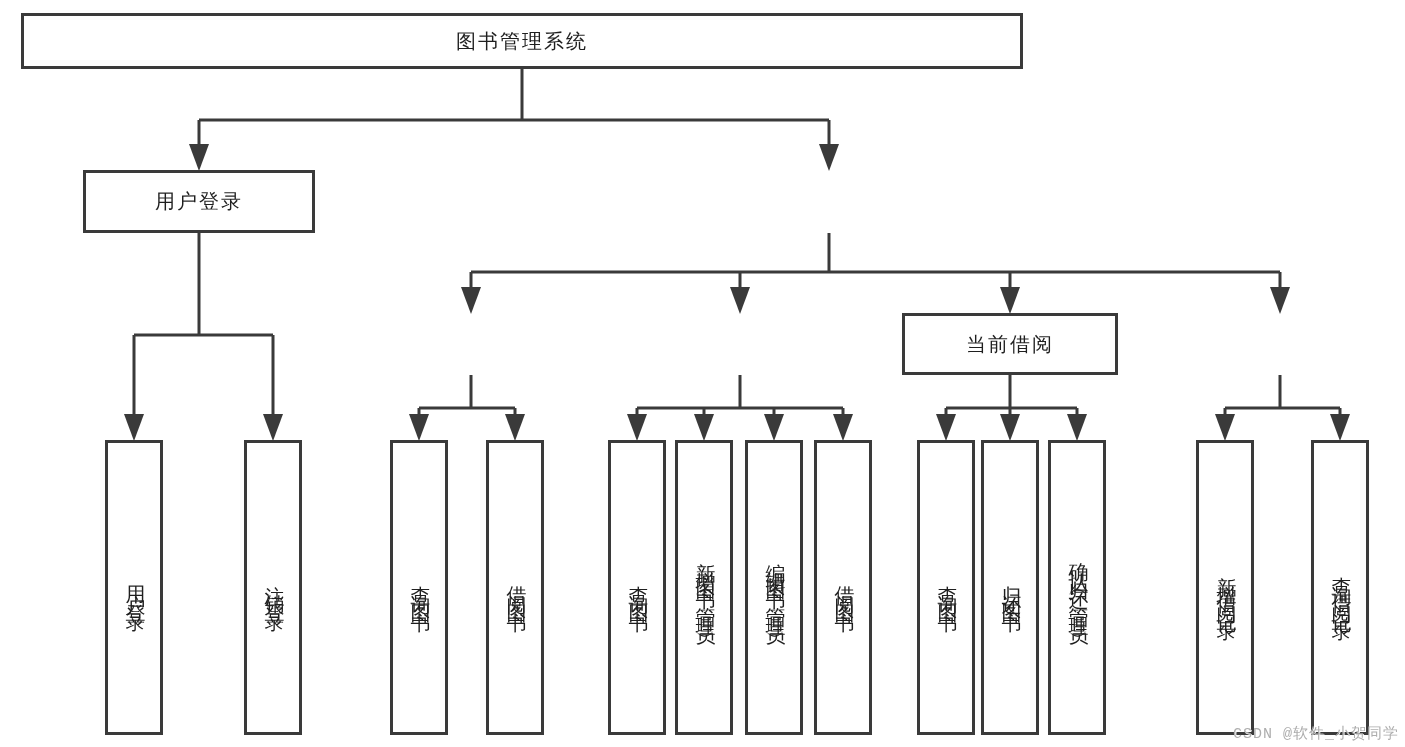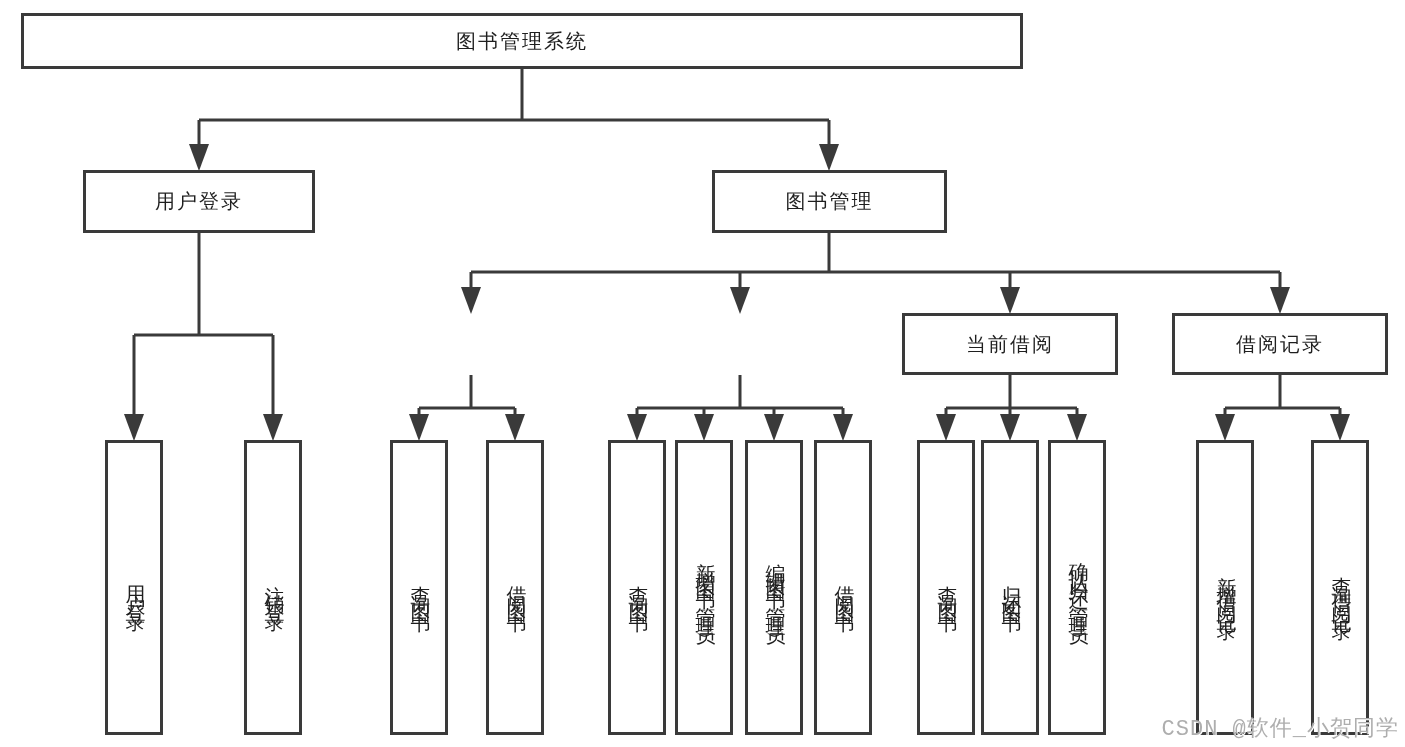--- a/index.html
+++ b/index.html
@@ -49,21 +49,21 @@
   
   .leaf{top:440px;width:58px;height:295px;}
   #n-f01{left:105px;} #n-f02{left:244px;}
   #n-f03{left:390px;} #n-f04{left:486px;}
   #n-f05{left:608px;} #n-f06{left:675px;} #n-f07{left:745px;} #n-f08{left:814px;}
   #n-f09{left:917px;} #n-f10{left:981px;} #n-f11{left:1048px;}
   #n-f12{left:1196px;} #n-f13{left:1311px;}
   .watermark{
     position:absolute;
     right:6px;bottom:4px;
-    font-size:22px;
+    font-size:15px;
     letter-spacing:1px;
     color:var(--wm);
     text-shadow:1px 1px 0 #ffffff;
     z-index:5;
   }
 </style>
 </head>
 <body>
 
 <div id="canvas">
@@ -107,24 +107,22 @@
       <polygon points="1000,414 1020,414 1010,441"></polygon>
       <polygon points="1067,414 1087,414 1077,441"></polygon>
       <polygon points="1215,414 1235,414 1225,441"></polygon>
       <polygon points="1330,414 1350,414 1340,441"></polygon>
     </g>
   </svg>
 
   <div class="node" id="n-root">图书管理系统</div>
 
   <div class="node" id="n-l2a">用户登录</div>
-  <div class="node" id="n-l2b">图书管理</div>
 
   <div class="node" id="n-l3c">当前借阅</div>
-  <div class="node" id="n-l3d">借阅记录</div>
 
   <div class="node v leaf" id="n-f01">用户登录</div>
   <div class="node v leaf" id="n-f02">注销登录</div>
   <div class="node v leaf" id="n-f03">查询图书</div>
   <div class="node v leaf" id="n-f04">借阅图书</div>
   <div class="node v leaf" id="n-f05">查询图书</div>
   <div class="node v leaf" id="n-f06">新增图书（管理员）</div>
   <div class="node v leaf" id="n-f07">编辑图书（管理员）</div>
   <div class="node v leaf" id="n-f08">借阅图书</div>
   <div class="node v leaf" id="n-f09">查询图书</div>

